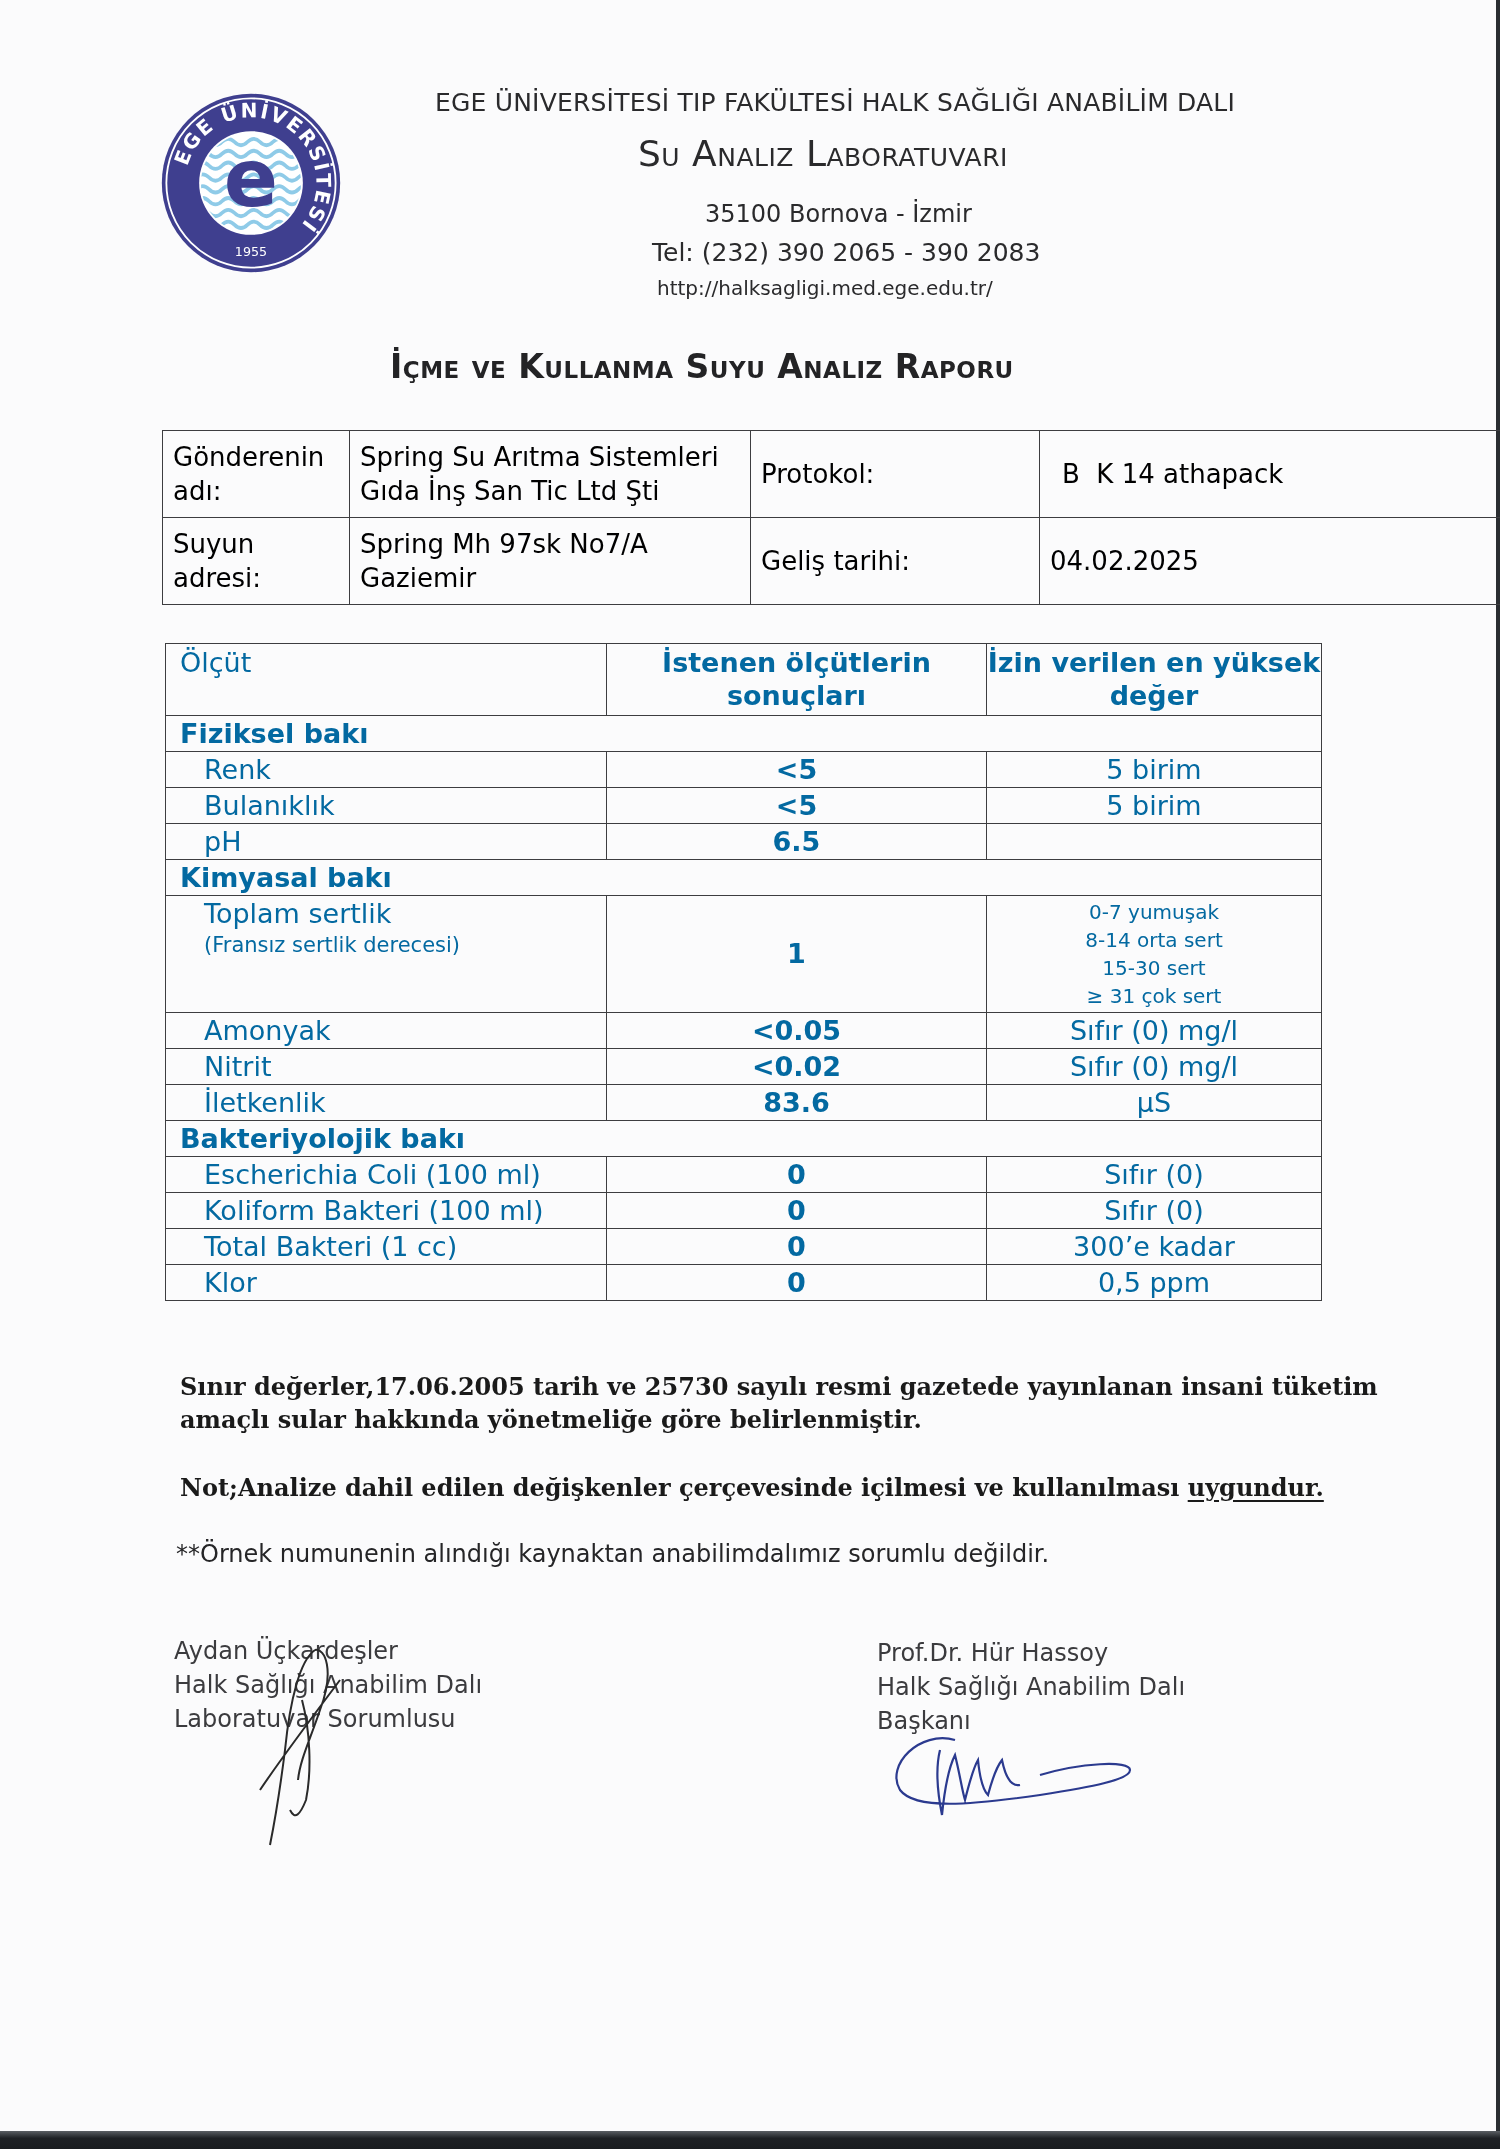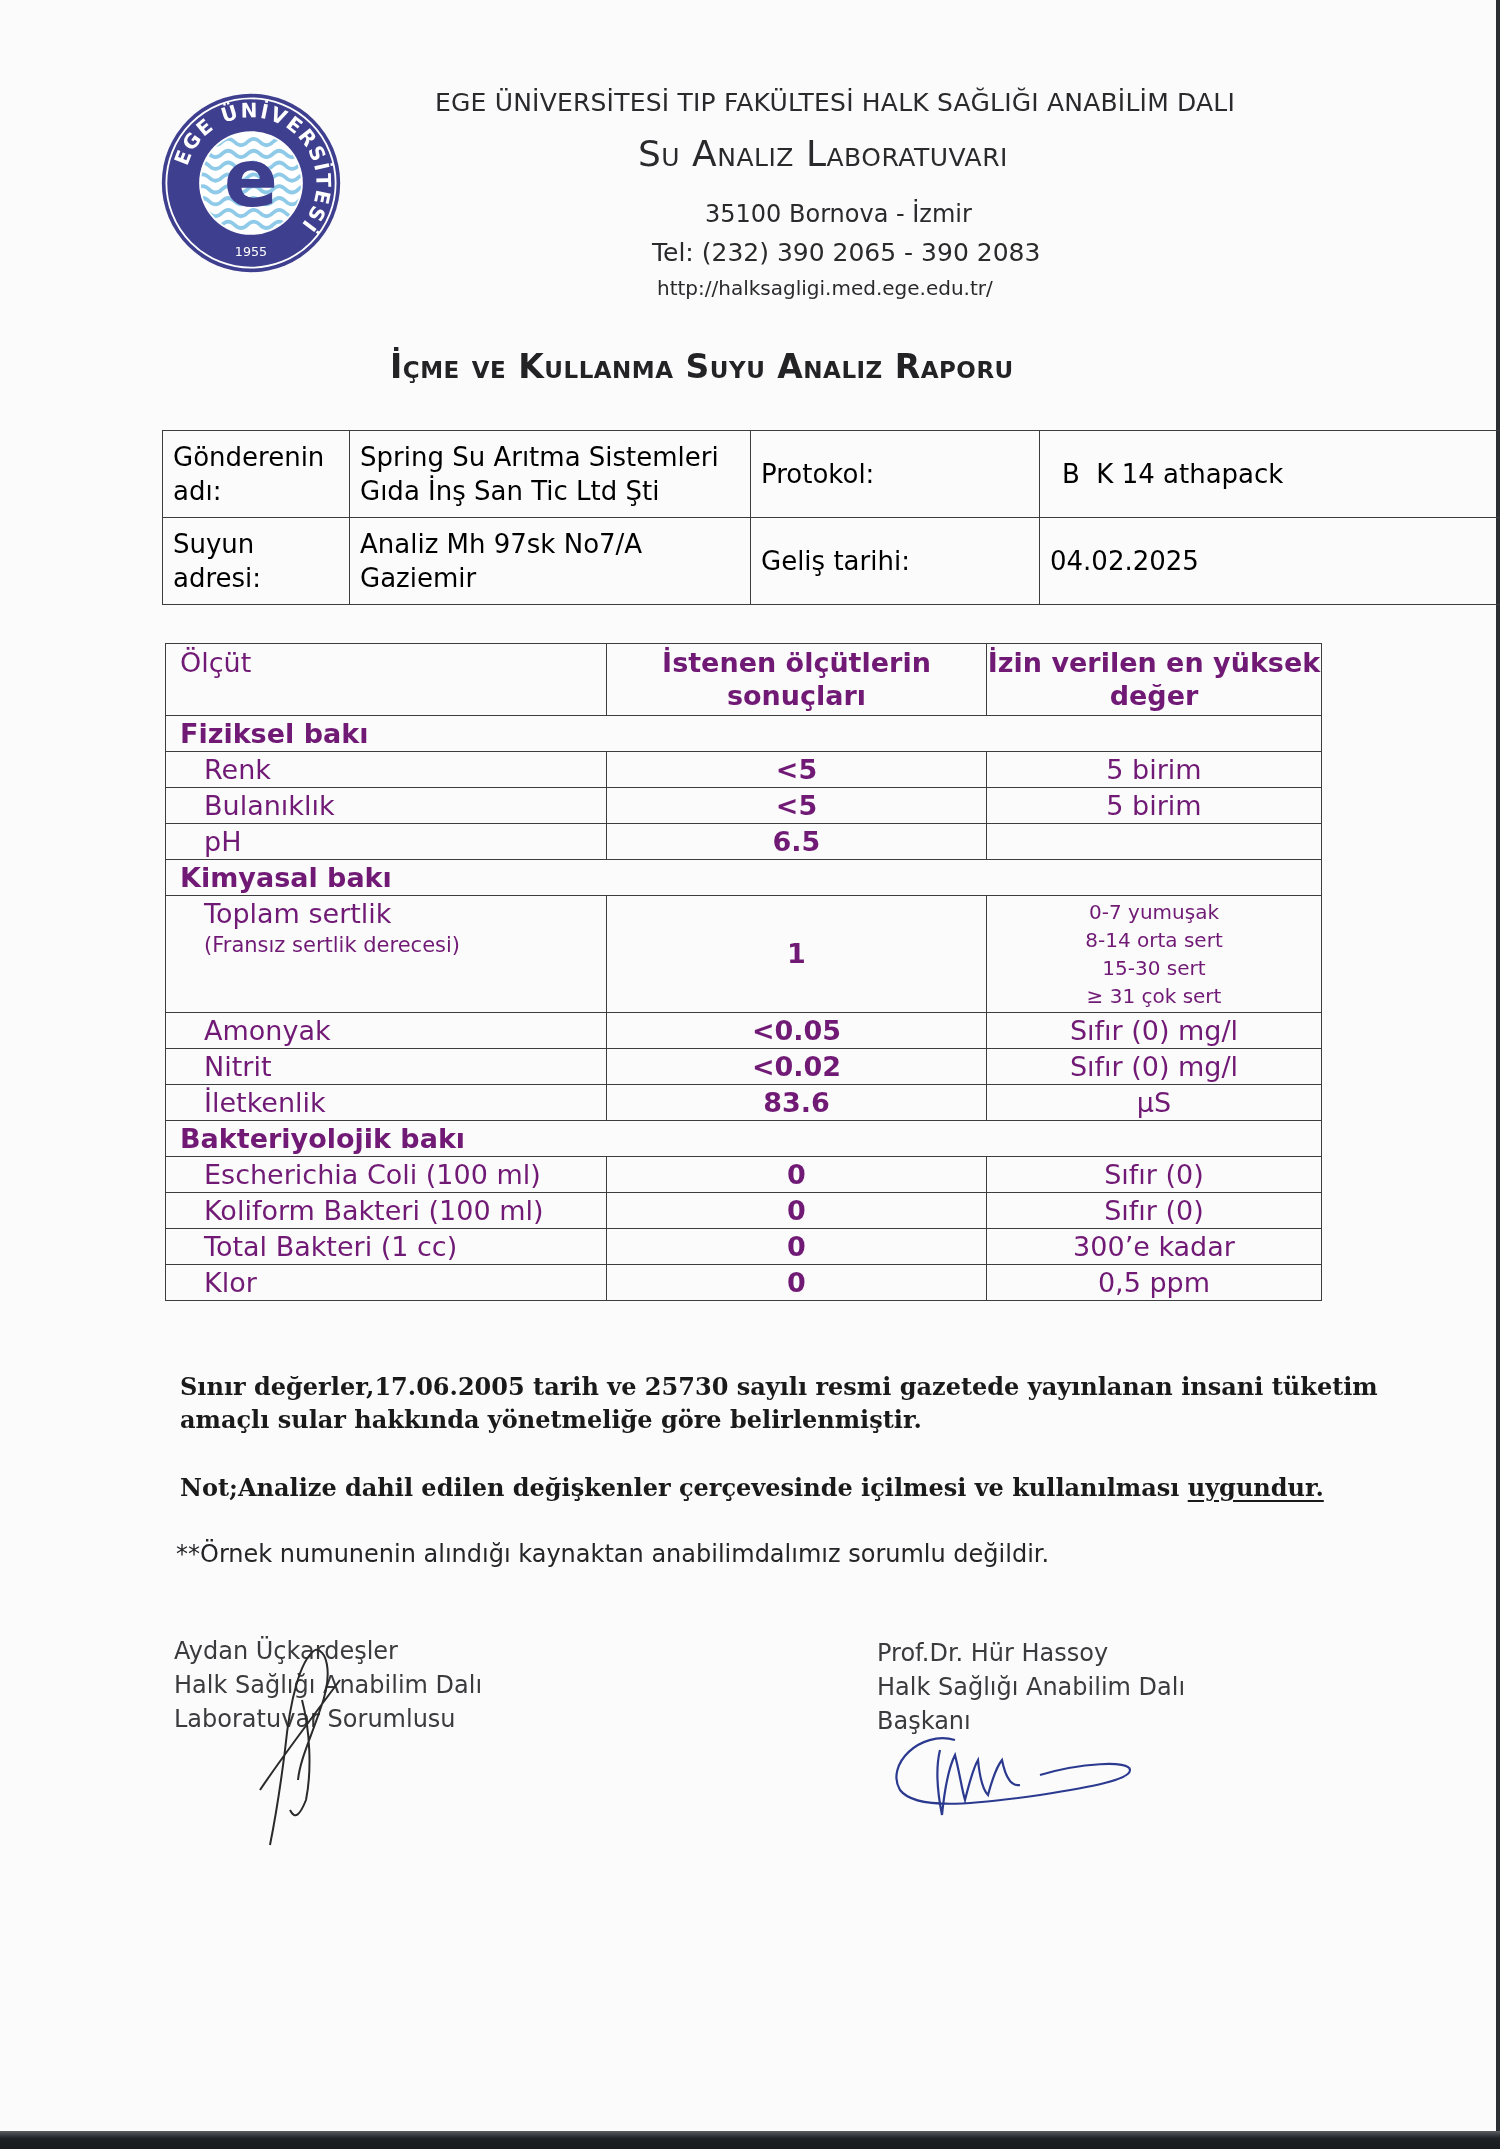--- a/index.html
+++ b/index.html
@@ -26,21 +26,21 @@
   table { border-collapse: collapse; position: absolute; }
   td { border: 1.6px solid #3d3d40; padding: 0; vertical-align: middle; }
   .info-table { left: 162px; top: 430px; width: 1390px; font-size: 26px; color: #000000; }
   .info-table td { height: 86px; padding-left: 10px; line-height: 34px; }
   .info-table .c1 { width: 176px; }
   .info-table .c2 { width: 390px; margin-top: 12px; }
   .info-table .c3 { width: 278px; }
   .info-table .c4 { padding-left: 22px; }
 
   
-  .main-table { left: 165px; top: 643px; width: 1157px; font-size: 27px; color: #701a75; }
+  .main-table { left: 165px; top: 643px; width: 1157px; font-size: 27px; color: #0369a1; }
   .main-table td { height: 35px; line-height: 32px; }
   .main-table .col1 { width: 402px; }
   .main-table .col2 { width: 379px; text-align: center; font-weight: bold; }
   .main-table .col3 { text-align: center; }
   .main-table .hdr td { height: 69px; font-weight: bold; line-height: 33px; vertical-align: top; padding-top: 2px; }
   .main-table .hdr .col1 { padding-left: 14px; font-weight: normal; }
   .main-table .section td { font-weight: bold; padding-left: 14px; }
   .main-table .item .col1 { padding-left: 38px; }
   .main-table .tall td { height: 114px; }
   .main-table .tall .col1 { vertical-align: top; padding-top: 2px; }
@@ -108,21 +108,21 @@
     <td class="c2">
       <div>Spring Su Arıtma Sistemleri</div>
       <div>Gıda İnş San Tic Ltd Şti</div>
     </td>
     <td class="c3">Protokol:</td>
     <td class="c4" style="white-space:pre;">B  K 14 athapack</td>
   </tr>
   <tr>
     <td class="c1">Suyun adresi:</td>
     <td class="c2">
-      <div>Analiz Mh 97sk No7/A</div>
+      <div>Spring Mh 97sk No7/A</div>
       <div>Gaziemir</div>
     </td>
     <td class="c3">Geliş tarihi:</td>
     <td class="c4" style="padding-left:10px;">04.02.2025</td>
   </tr>
 </tbody>
   </table>
 
 <table class="main-table">
   <tbody>

